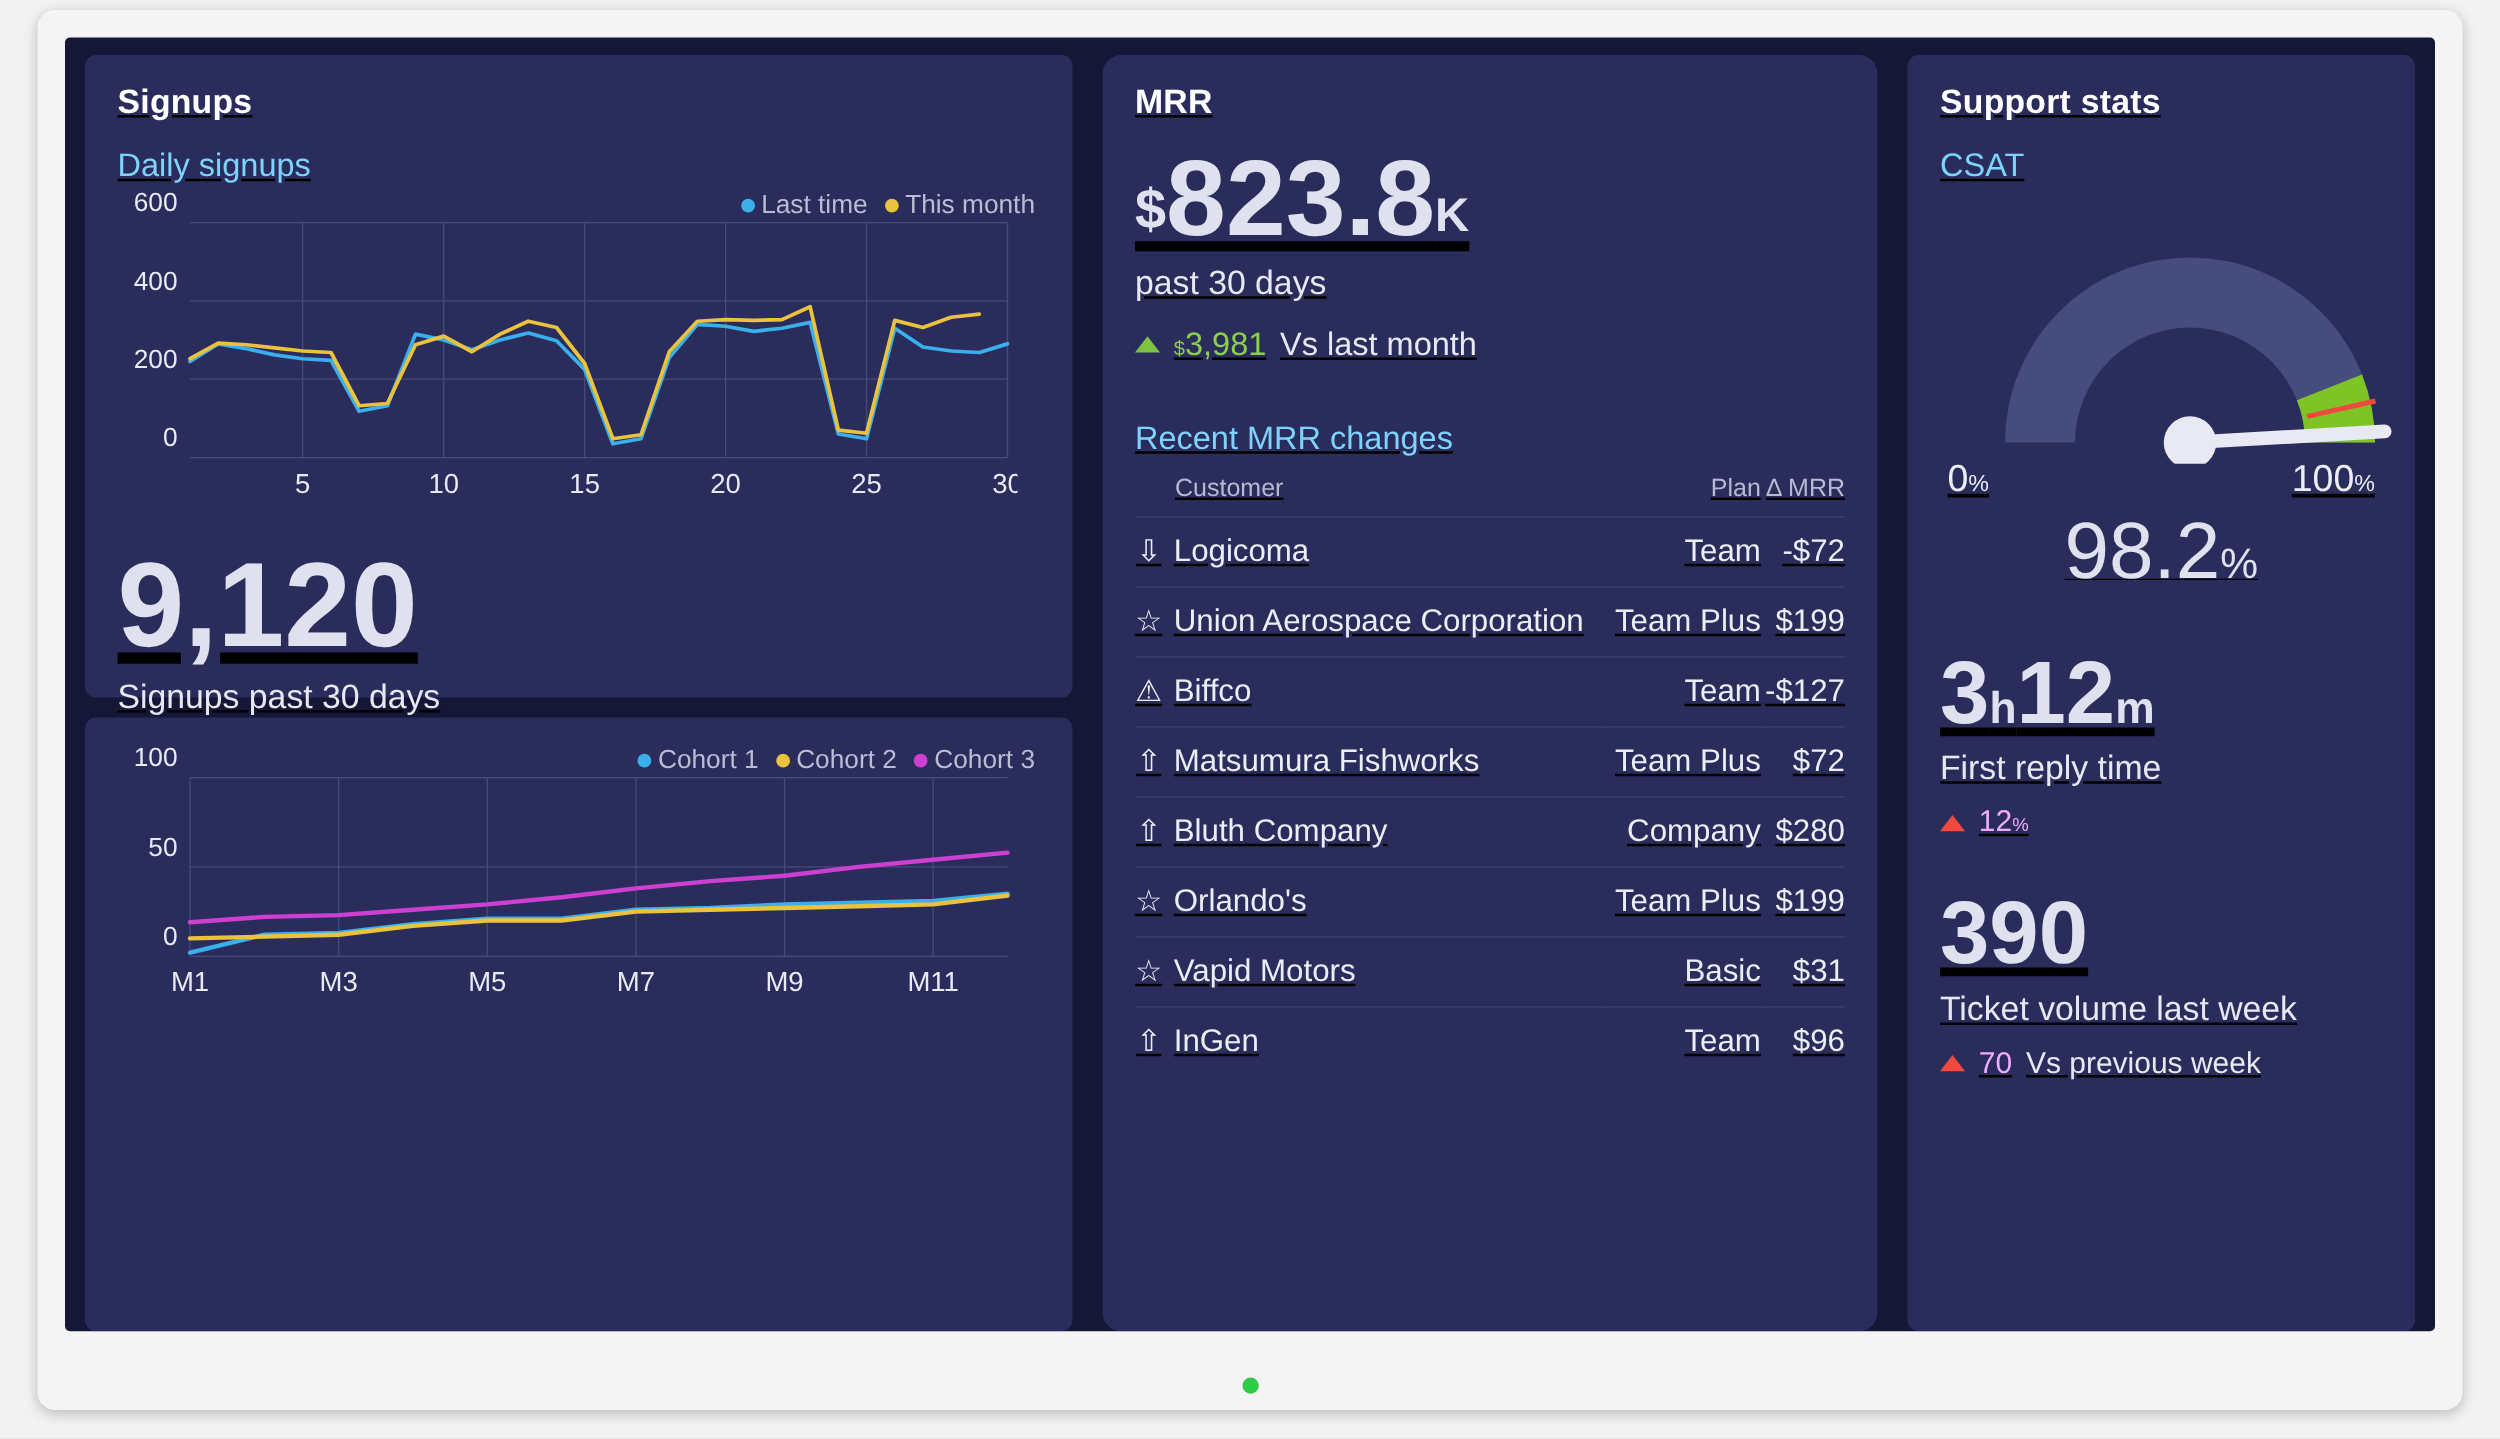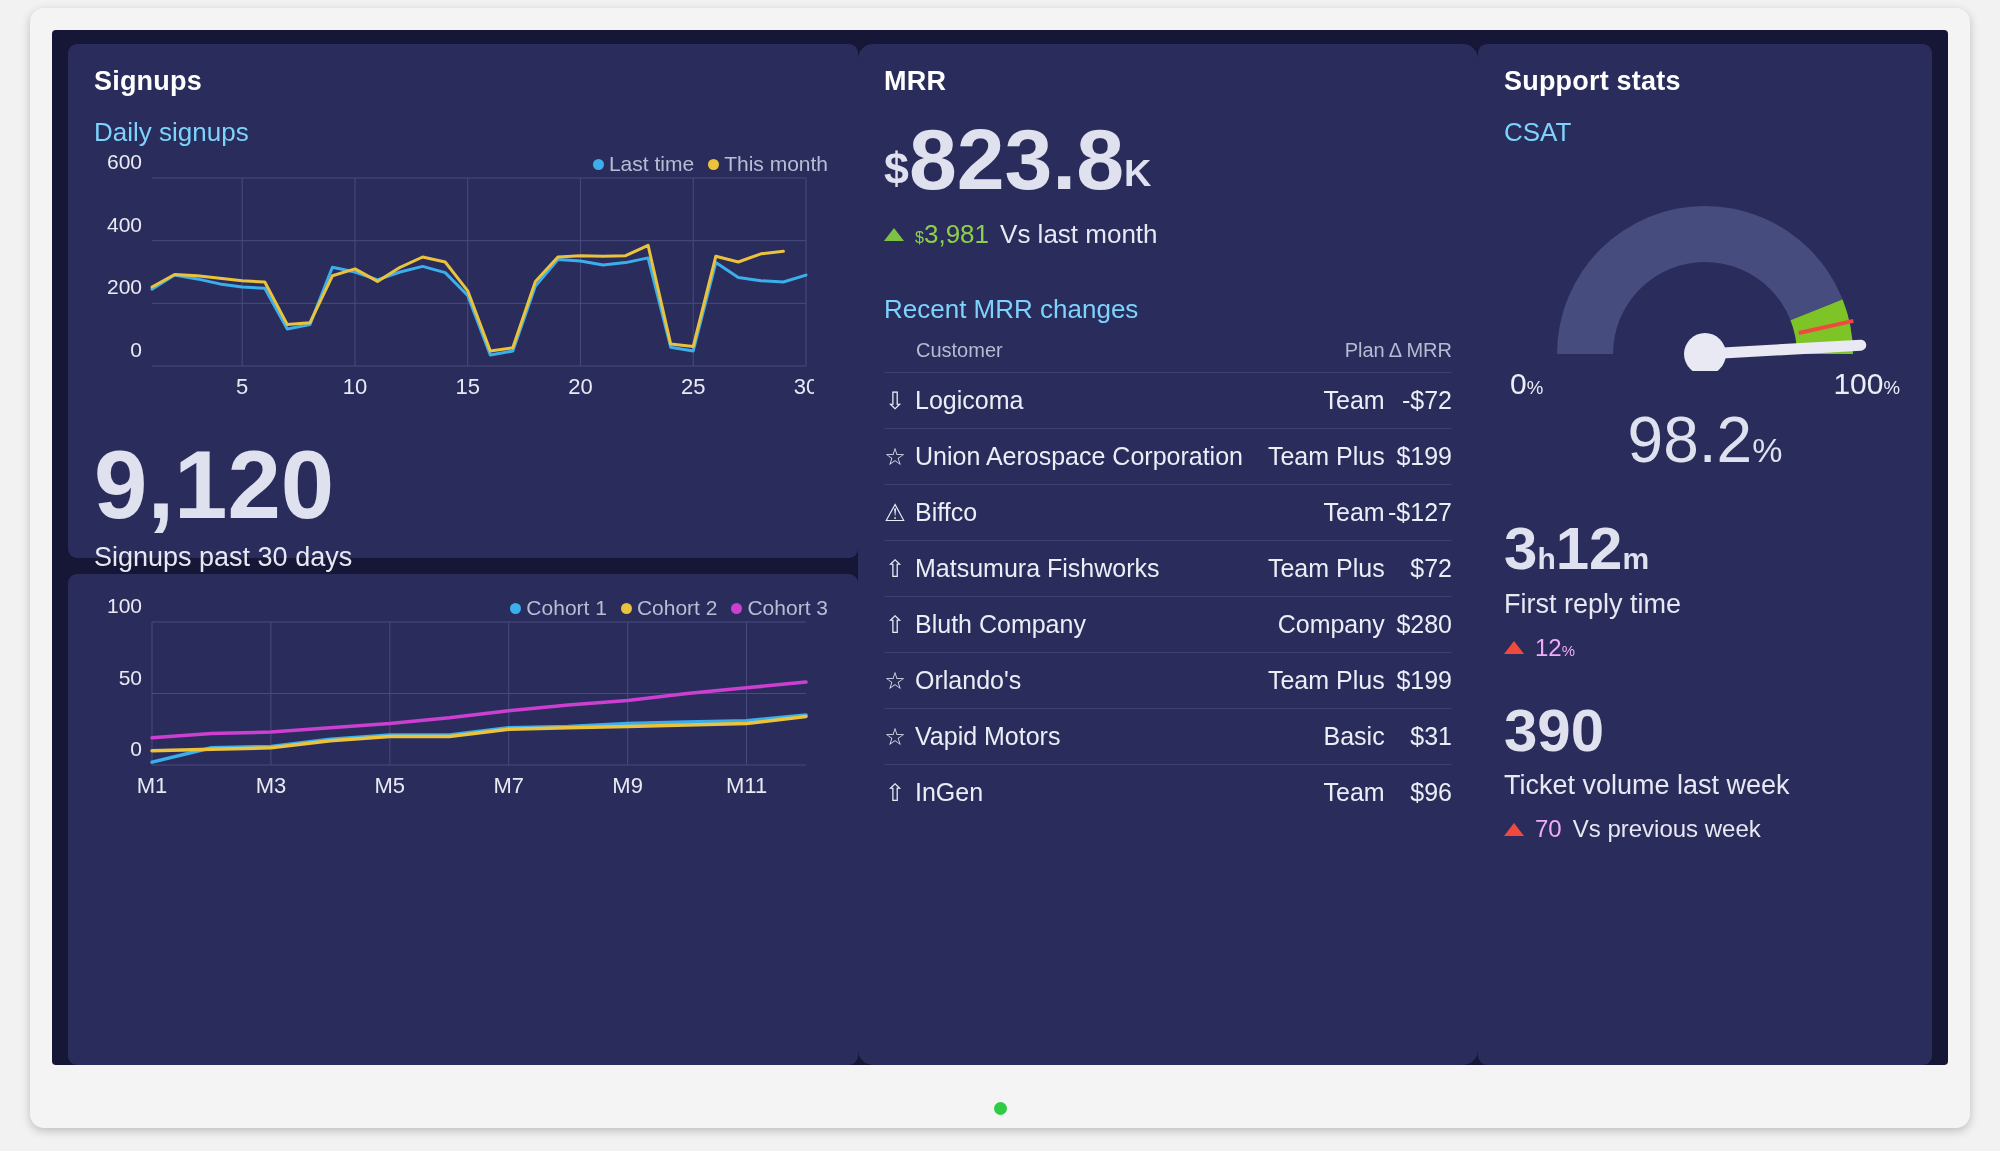--- a/index.html
+++ b/index.html
@@ -31,21 +31,22 @@
   }
   #power-dot { width: 13px; height: 13px; border-radius: 50%; background: #2ecb45; }
 
   
   #dash {
     position: absolute; inset: 0;
     padding: 14px 16px 0 16px;
     display: grid;
     grid-template-columns: 790px 620px 1fr;
     grid-template-rows: 1fr;
-    gap: 0;
+    gap: 24px;
+    text-decoration: underline;
   }
   .col { display: flex; flex-direction: column; gap: 16px; min-width: 0; }
   .card {
     background: #2a2d5c;
     border-radius: 9px;
     padding: 22px 26px 18px 26px;
     position: relative;
     min-height: 0;
   }
   .card-title {
@@ -64,21 +65,21 @@
   .legend-item { display: flex; align-items: center; gap: 5px; }
   .dot { width: 11px; height: 11px; border-radius: 50%; display: inline-block; }
 
   svg { display: block; }
   .axis-txt { font-family: "Liberation Sans", sans-serif; fill: #e9eaf4; font-size: 21px; }
   .axis-txt-x { font-family: "Liberation Sans", sans-serif; fill: #e9eaf4; font-size: 22px; text-anchor: middle; }
 
   
   .bignum { color: #dfe1ee; font-weight: bold; line-height: .98; }
   .bn-96 { font-size: 96px; }
-  .bn-80 { font-size: 60px; }
+  .bn-80 { font-size: 71px; }
   .caption { font-size: 27px; color: #e7e8f2; margin-top: 10px; }
   .delta { display: flex; align-items: center; gap: 11px; margin-top: 18px; font-size: 26px; color: #e7e8f2; }
   .tri-up { width: 0; height: 0; border-left: 10px solid transparent; border-right: 10px solid transparent; }
   .tri-green { border-bottom: 13px solid #7fc243; }
   .tri-red { border-bottom: 13px solid #f04a3f; }
   .val-green { color: #8ccf49; }
   .val-red { color: #f0abfc; }
   .small-unit { font-size: .62em; }
 
   
@@ -214,20 +215,21 @@
       </div>
 
       <div class="col">
         <div class="card" style="flex:1 1 auto;border-radius:15px;">
           <div class="card-title">MRR</div>
 
           <div style="">
             <div class="bignum" style="font-size:86px;">
               <span style="font-size:.52em;vertical-align:.12em;">$</span><span>823.8</span><span style="font-size:.44em;vertical-align:.08em;">K</span>
             </div>
+            <div class="caption">past 30 days</div>
             <div class="delta">
               <span class="tri-up tri-green"></span>
               <span class="val-green"><span class="small-unit">$</span><span>3,981</span></span>
               <span>Vs last month</span>
             </div>
           </div>
 
           <div style="margin-top:44px;">
             <div class="sub-title" style="margin-bottom:14px;">Recent MRR changes</div>
             <table class="tbl">

